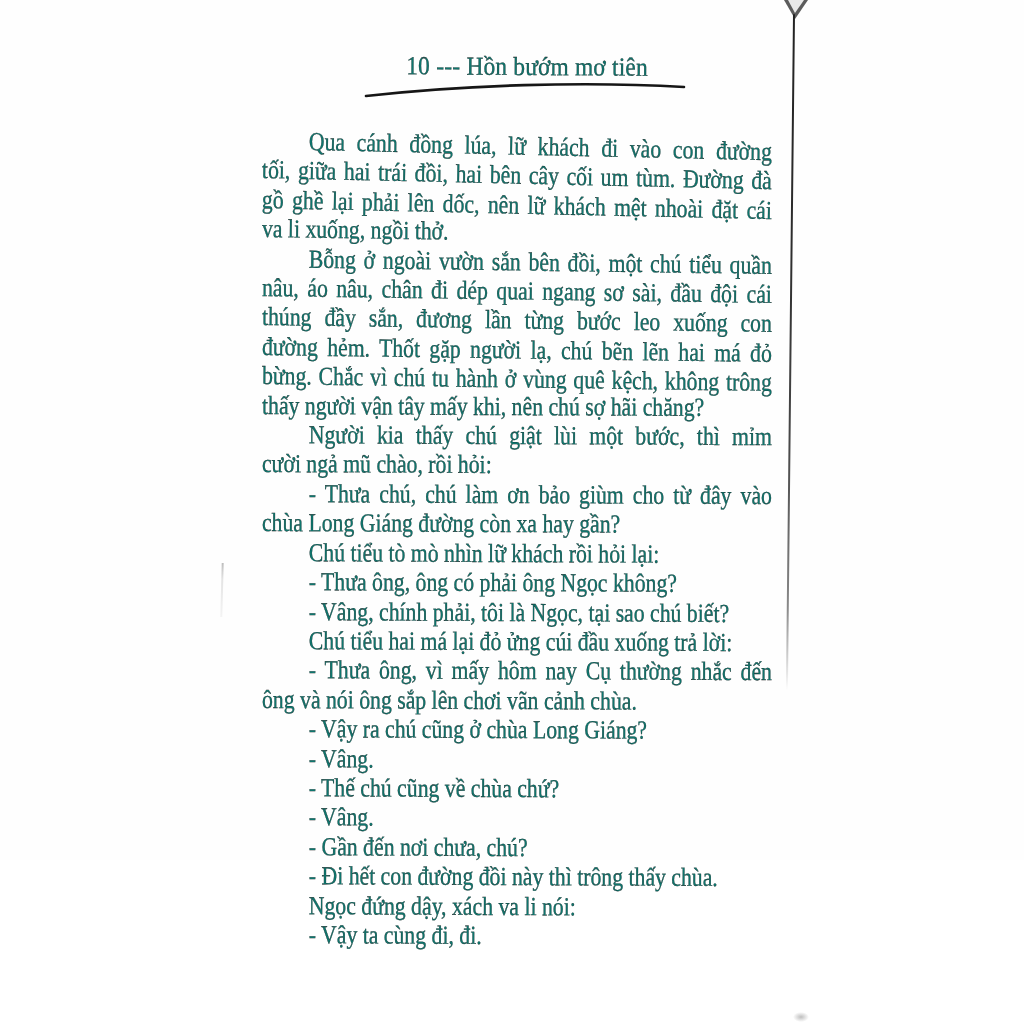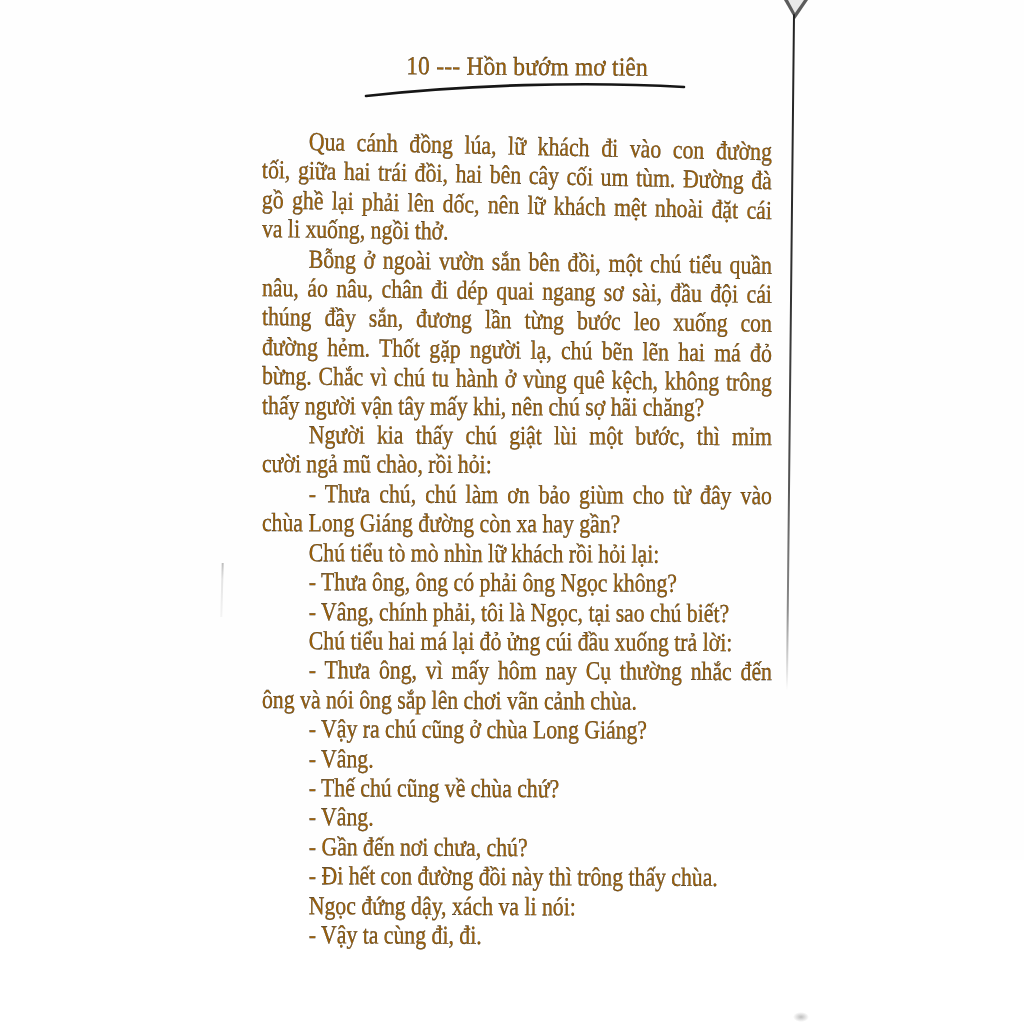--- a/index.html
+++ b/index.html
@@ -10,21 +10,21 @@
     overflow: hidden;
     background: #ffffff;
   }
   .page {
     position: absolute;
     inset: 0;
     width: 1024px;
     height: 860px;
     background: #fefefe;
     font-family: "Liberation Serif", "DejaVu Serif", serif;
-    color: #a16207;
+    color: #0f766e;
   }
   
   .header {
     position: absolute;
     left: 272px;
     top: 52px;
     width: 510px;
     text-align: center;
     font-size: 26px;
     letter-spacing: 0.2px;

